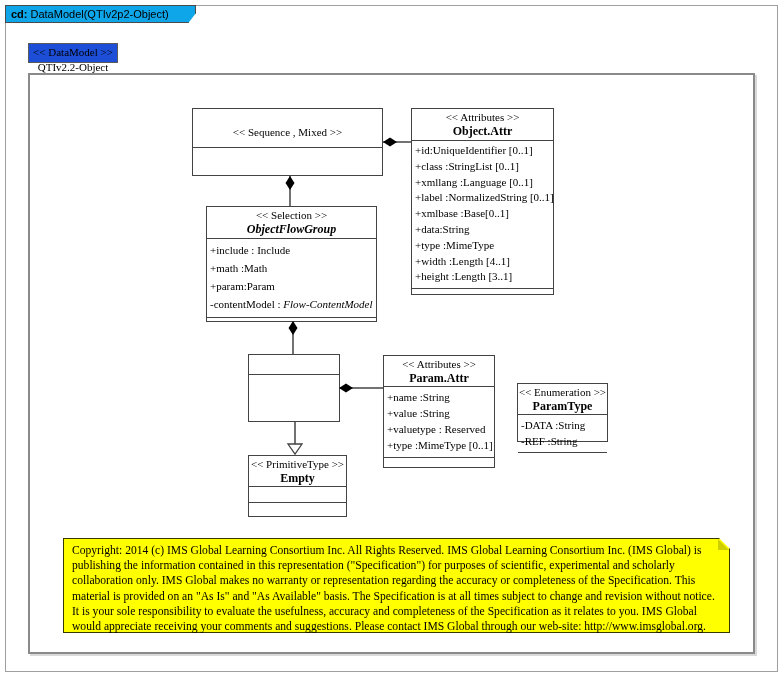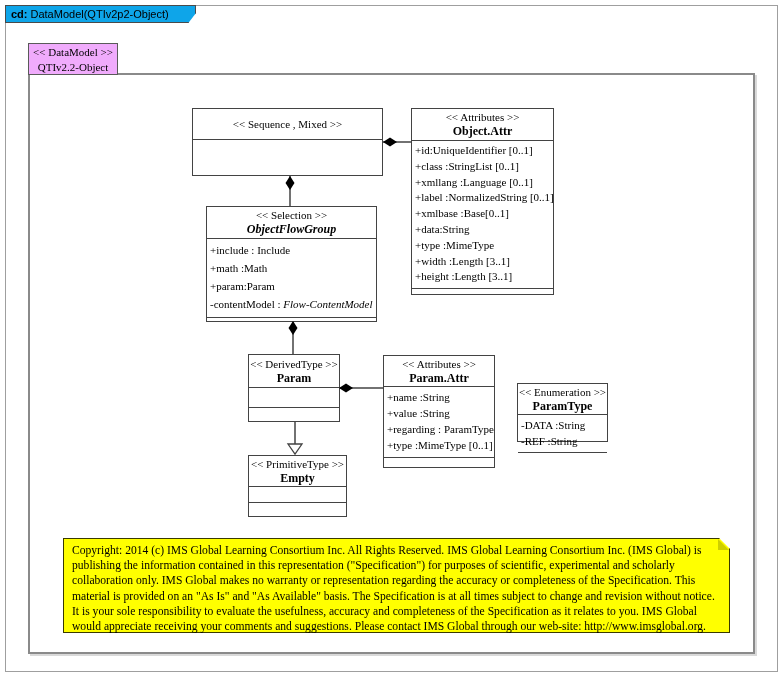--- a/index.html
+++ b/index.html
@@ -6,21 +6,21 @@
   .canvas{position:relative;width:784px;height:684px;background:#fff;overflow:hidden;
           font-family:"Liberation Serif","DejaVu Serif",serif;color:#000;}
   .outer-border{position:absolute;left:5px;top:5px;width:771px;height:665px;border:1px solid #9f9f9f;}
   .diagram-tab{position:absolute;left:5px;top:5px;width:191px;height:18px;background:#0ea5e9;
           border:1px solid #4a4a4a;box-sizing:border-box;display:flex;align-items:center;
           padding-left:5px;font-family:"Liberation Sans","DejaVu Sans",sans-serif;font-size:11px;
           clip-path:polygon(0 0,100% 0,100% 45%,96% 100%,0 100%);z-index:4;}
   .diagram-tab .pfx{font-weight:bold;margin-right:3px;}
   .pkg-frame{position:absolute;left:28px;top:73px;width:727px;height:581px;
           border:2px solid #8a8a8a;box-sizing:border-box;background:#fff;box-shadow:2px 2px 0 #d9d9d9;}
-  .pkg-label{position:absolute;left:28px;top:43px;width:90px;height:32px;background:#f0abfc;
+  .pkg-label{position:absolute;left:28px;top:43px;width:90px;height:20px;background:#1d4ed8;
           border:1px solid #5a5a5a;box-sizing:border-box;z-index:3;text-align:center;
           font-size:11px;line-height:15px;padding-top:1px;}
   .uml-class{position:absolute;background:#fff;border:1px solid #434343;box-sizing:border-box;
           display:flex;flex-direction:column;z-index:2;}
   .cls-header{border-bottom:1px solid #434343;text-align:center;flex:0 0 auto;
           display:flex;flex-direction:column;justify-content:center;}
   .stereo{font-size:11px;line-height:14px;}
   .cls-name{font-size:12px;font-weight:bold;line-height:15px;}
   .cls-name.it{font-style:italic;}
   .cls-attrs{border-bottom:1px solid #434343;padding:2px 0 1px 3px;flex:0 0 auto;overflow:hidden;}
@@ -48,77 +48,73 @@
     <span>DataModel(QTIv2p2-Object)</span>
   </div>
 
   <div class="pkg-frame"></div>
   <div class="pkg-label">
     <div>&lt;&lt; DataModel &gt;&gt;</div>
     <div>QTIv2.2-Object</div>
   </div>
 
   <div class="uml-class" style="left:192px;top:108px;width:191px;height:68px;">
-    <div class="cls-header" style="height:30px;">
+    <div class="cls-header" style="height:30px;margin-top:8px;">
       <div class="stereo">&lt;&lt; Sequence , Mixed &gt;&gt;</div>
     </div>
     <div class="cls-empty"></div>
   </div>
 
   <div class="uml-class" style="left:411px;top:108px;width:143px;height:187px;">
     <div class="cls-header" style="height:31px;">
       <div class="stereo">&lt;&lt; Attributes &gt;&gt;</div>
       <div class="cls-name">Object.Attr</div>
     </div>
     <div class="cls-attrs" style="height:144px;">
       <div class="attr-row" style="line-height:15.8px;">+id:UniqueIdentifier  [0..1]</div>
       <div class="attr-row" style="line-height:15.8px;">+class :StringList [0..1]</div>
       <div class="attr-row" style="line-height:15.8px;">+xmllang :Language [0..1]</div>
       <div class="attr-row" style="line-height:15.8px;">+label :NormalizedString [0..1]</div>
       <div class="attr-row" style="line-height:15.8px;">+xmlbase :Base[0..1]</div>
       <div class="attr-row" style="line-height:15.8px;">+data:String</div>
       <div class="attr-row" style="line-height:15.8px;">+type :MimeType</div>
-      <div class="attr-row" style="line-height:15.8px;">+width :Length [3..1]</div>
+      <div class="attr-row" style="line-height:15.8px;">+width :Length [4..1]</div>
       <div class="attr-row" style="line-height:15.8px;">+height :Length [3..1]</div>
     </div>
     <div class="cls-empty"></div>
   </div>
 
   <div class="uml-class" style="left:206px;top:206px;width:171px;height:116px;">
     <div class="cls-header" style="height:31px;">
       <div class="stereo">&lt;&lt; Selection &gt;&gt;</div>
       <div class="cls-name it">ObjectFlowGroup</div>
     </div>
     <div class="cls-attrs" style="height:75px;">
       <div class="attr-row" style="line-height:18px;">+include : Include</div>
       <div class="attr-row" style="line-height:18px;">+math :Math</div>
       <div class="attr-row" style="line-height:18px;">+param:Param</div>
       <div class="attr-row" style="line-height:18px;"><span>-contentModel : </span><span class="it">Flow-ContentModel</span></div>
     </div>
     <div class="cls-empty"></div>
   </div>
 
   <div class="uml-class" style="left:248px;top:354px;width:92px;height:68px;">
-    <div class="cls-header" style="height:32px;">
-      <div class="stereo">&lt;&lt; DerivedType &gt;&gt;</div>
-      <div class="cls-name">Param</div>
-    </div>
     <div class="cls-sep" style="height:19px;"></div>
     <div class="cls-empty"></div>
   </div>
 
   <div class="uml-class" style="left:383px;top:355px;width:112px;height:113px;">
     <div class="cls-header" style="height:30px;">
       <div class="stereo">&lt;&lt; Attributes &gt;&gt;</div>
       <div class="cls-name">Param.Attr</div>
     </div>
     <div class="cls-attrs" style="height:67px;">
       <div class="attr-row" style="line-height:16px;">+name :String</div>
       <div class="attr-row" style="line-height:16px;">+value :String</div>
-      <div class="attr-row" style="line-height:16px;">+regarding : ParamType</div>
+      <div class="attr-row" style="line-height:16px;">+valuetype : Reserved</div>
       <div class="attr-row" style="line-height:16px;">+type :MimeType [0..1]</div>
     </div>
     <div class="cls-empty"></div>
   </div>
 
   <div class="uml-class" style="left:517px;top:383px;width:91px;height:59px;">
     <div class="cls-header" style="height:30px;">
       <div class="stereo">&lt;&lt; Enumeration &gt;&gt;</div>
       <div class="cls-name">ParamType</div>
     </div>

